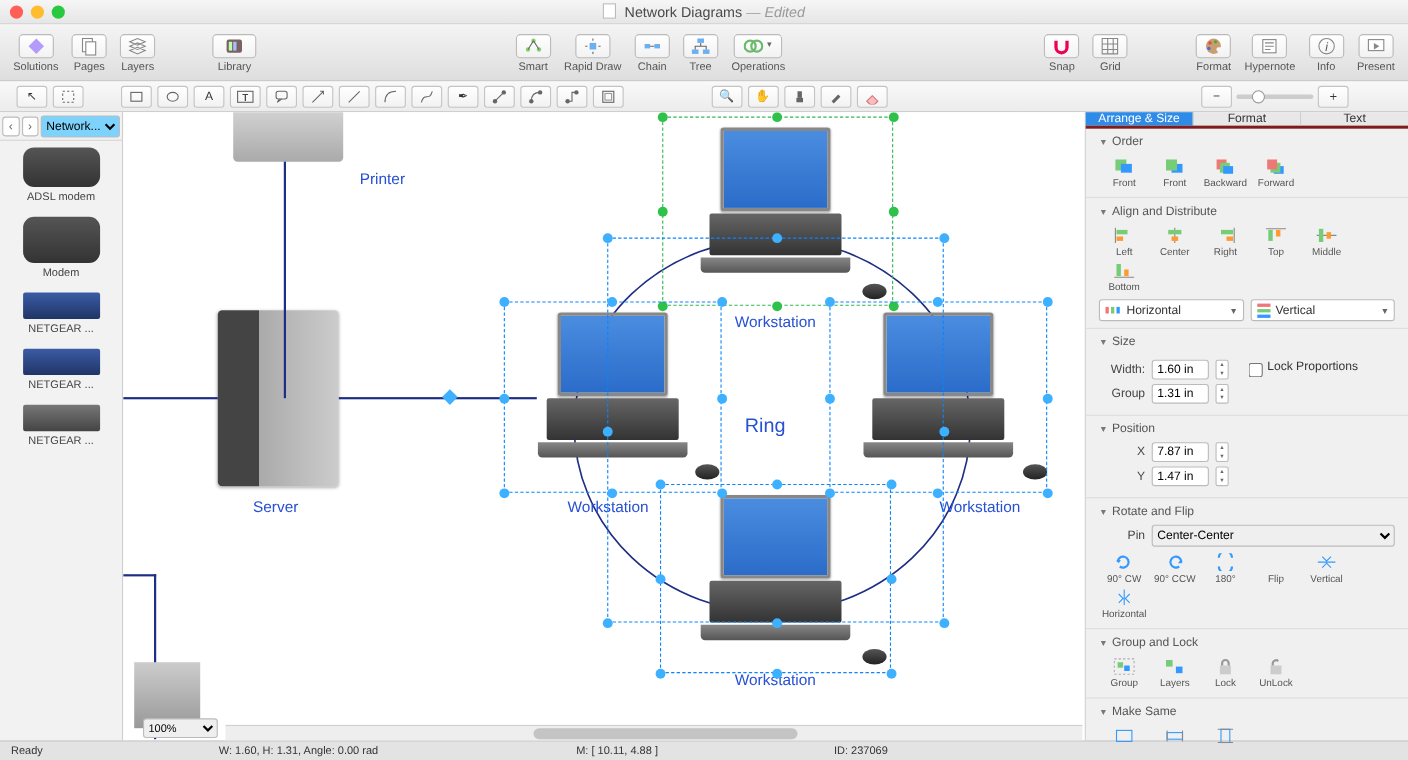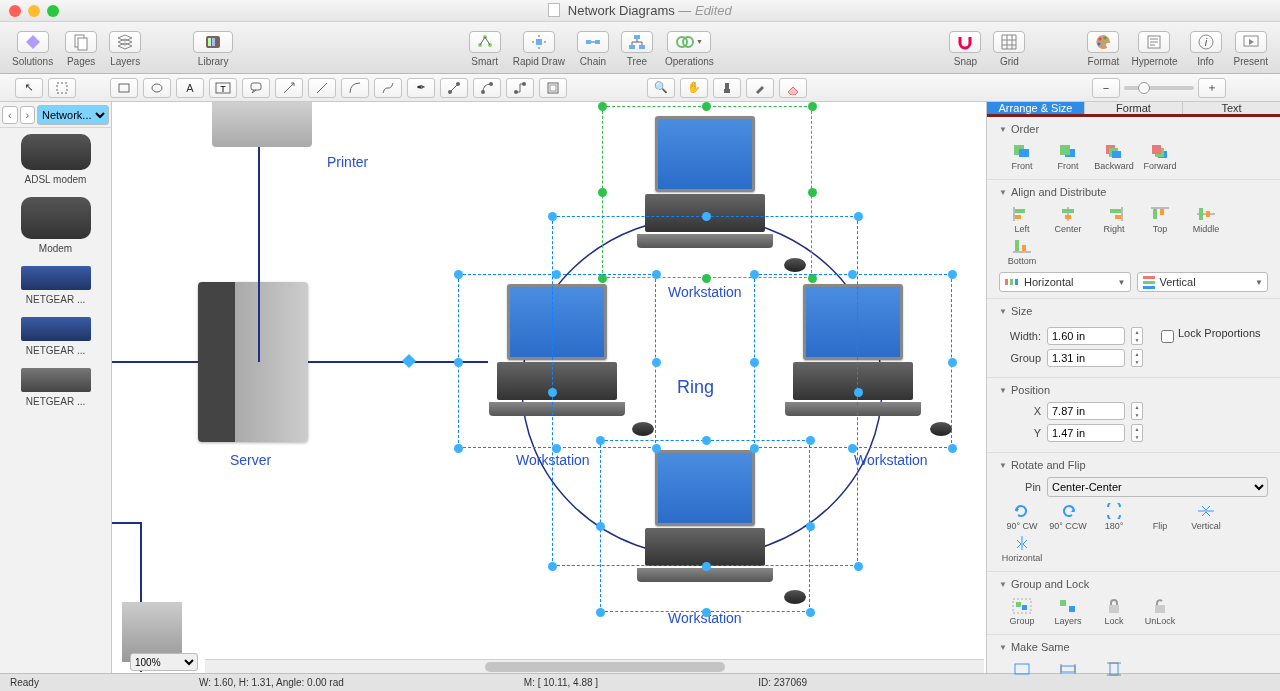--- a/index.html
+++ b/index.html
@@ -50,21 +50,21 @@
   .rtab.active{background:#2e8be8;color:#fff;}
   .panel{padding:6px 12px;border-bottom:1px solid #ddd;}
   .panel h3{margin:0 0 6px;font-size:11px;font-weight:normal;color:#555;display:flex;align-items:center;}
   .panel h3:before{content:"▼";font-size:8px;margin-right:4px;color:#777;}
   .iconrow{display:flex;gap:0;justify-content:flex-start;flex-wrap:wrap;}
   .iconbtn{display:flex;flex-direction:column;align-items:center;width:46px;padding:2px 0;cursor:default;}
   .iconbtn .ic{width:20px;height:16px;}
   .iconbtn .lb{font-size:9px;color:#555;margin-top:2px;}
   .field{display:flex;align-items:center;gap:6px;margin:4px 0;}
   .field label{width:42px;color:#444;text-align:right;}
-  .field input[type=text]{width:78px;border:1px solid #bbb;border-radius:3px;height:18px;padding:0 4px;font-size:11px;}
+  .field input[type=text]{width:52px;border:1px solid #bbb;border-radius:3px;height:18px;padding:0 4px;font-size:11px;}
   .stepper{width:12px;height:18px;display:inline-flex;flex-direction:column;border:1px solid #bbb;border-radius:2px;font-size:5px;line-height:1;color:#666;background:#fff;}
   .stepper span{flex:1;display:flex;align-items:center;justify-content:center;}
   select.sel{border:1px solid #bbb;border-radius:3px;height:20px;font-size:11px;}
   .cb{margin-right:4px;}
   
   .status{height:18px;background:#e3e3e3;border-top:1px solid #bfbfbf;display:flex;align-items:center;font-size:10px;color:#333;padding:0 6px;}
   .zoomdd{position:absolute;left:130px;bottom:18px;width:70px;}
   .hscroll{position:absolute;left:205px;right:296px;bottom:18px;height:14px;background:#eee;border-top:1px solid #d0d0d0;}
   .hscroll .thumb{position:absolute;left:280px;width:240px;top:2px;height:10px;background:#c4c4c4;border-radius:5px;}
   .status .cell{padding:0 20px;}

